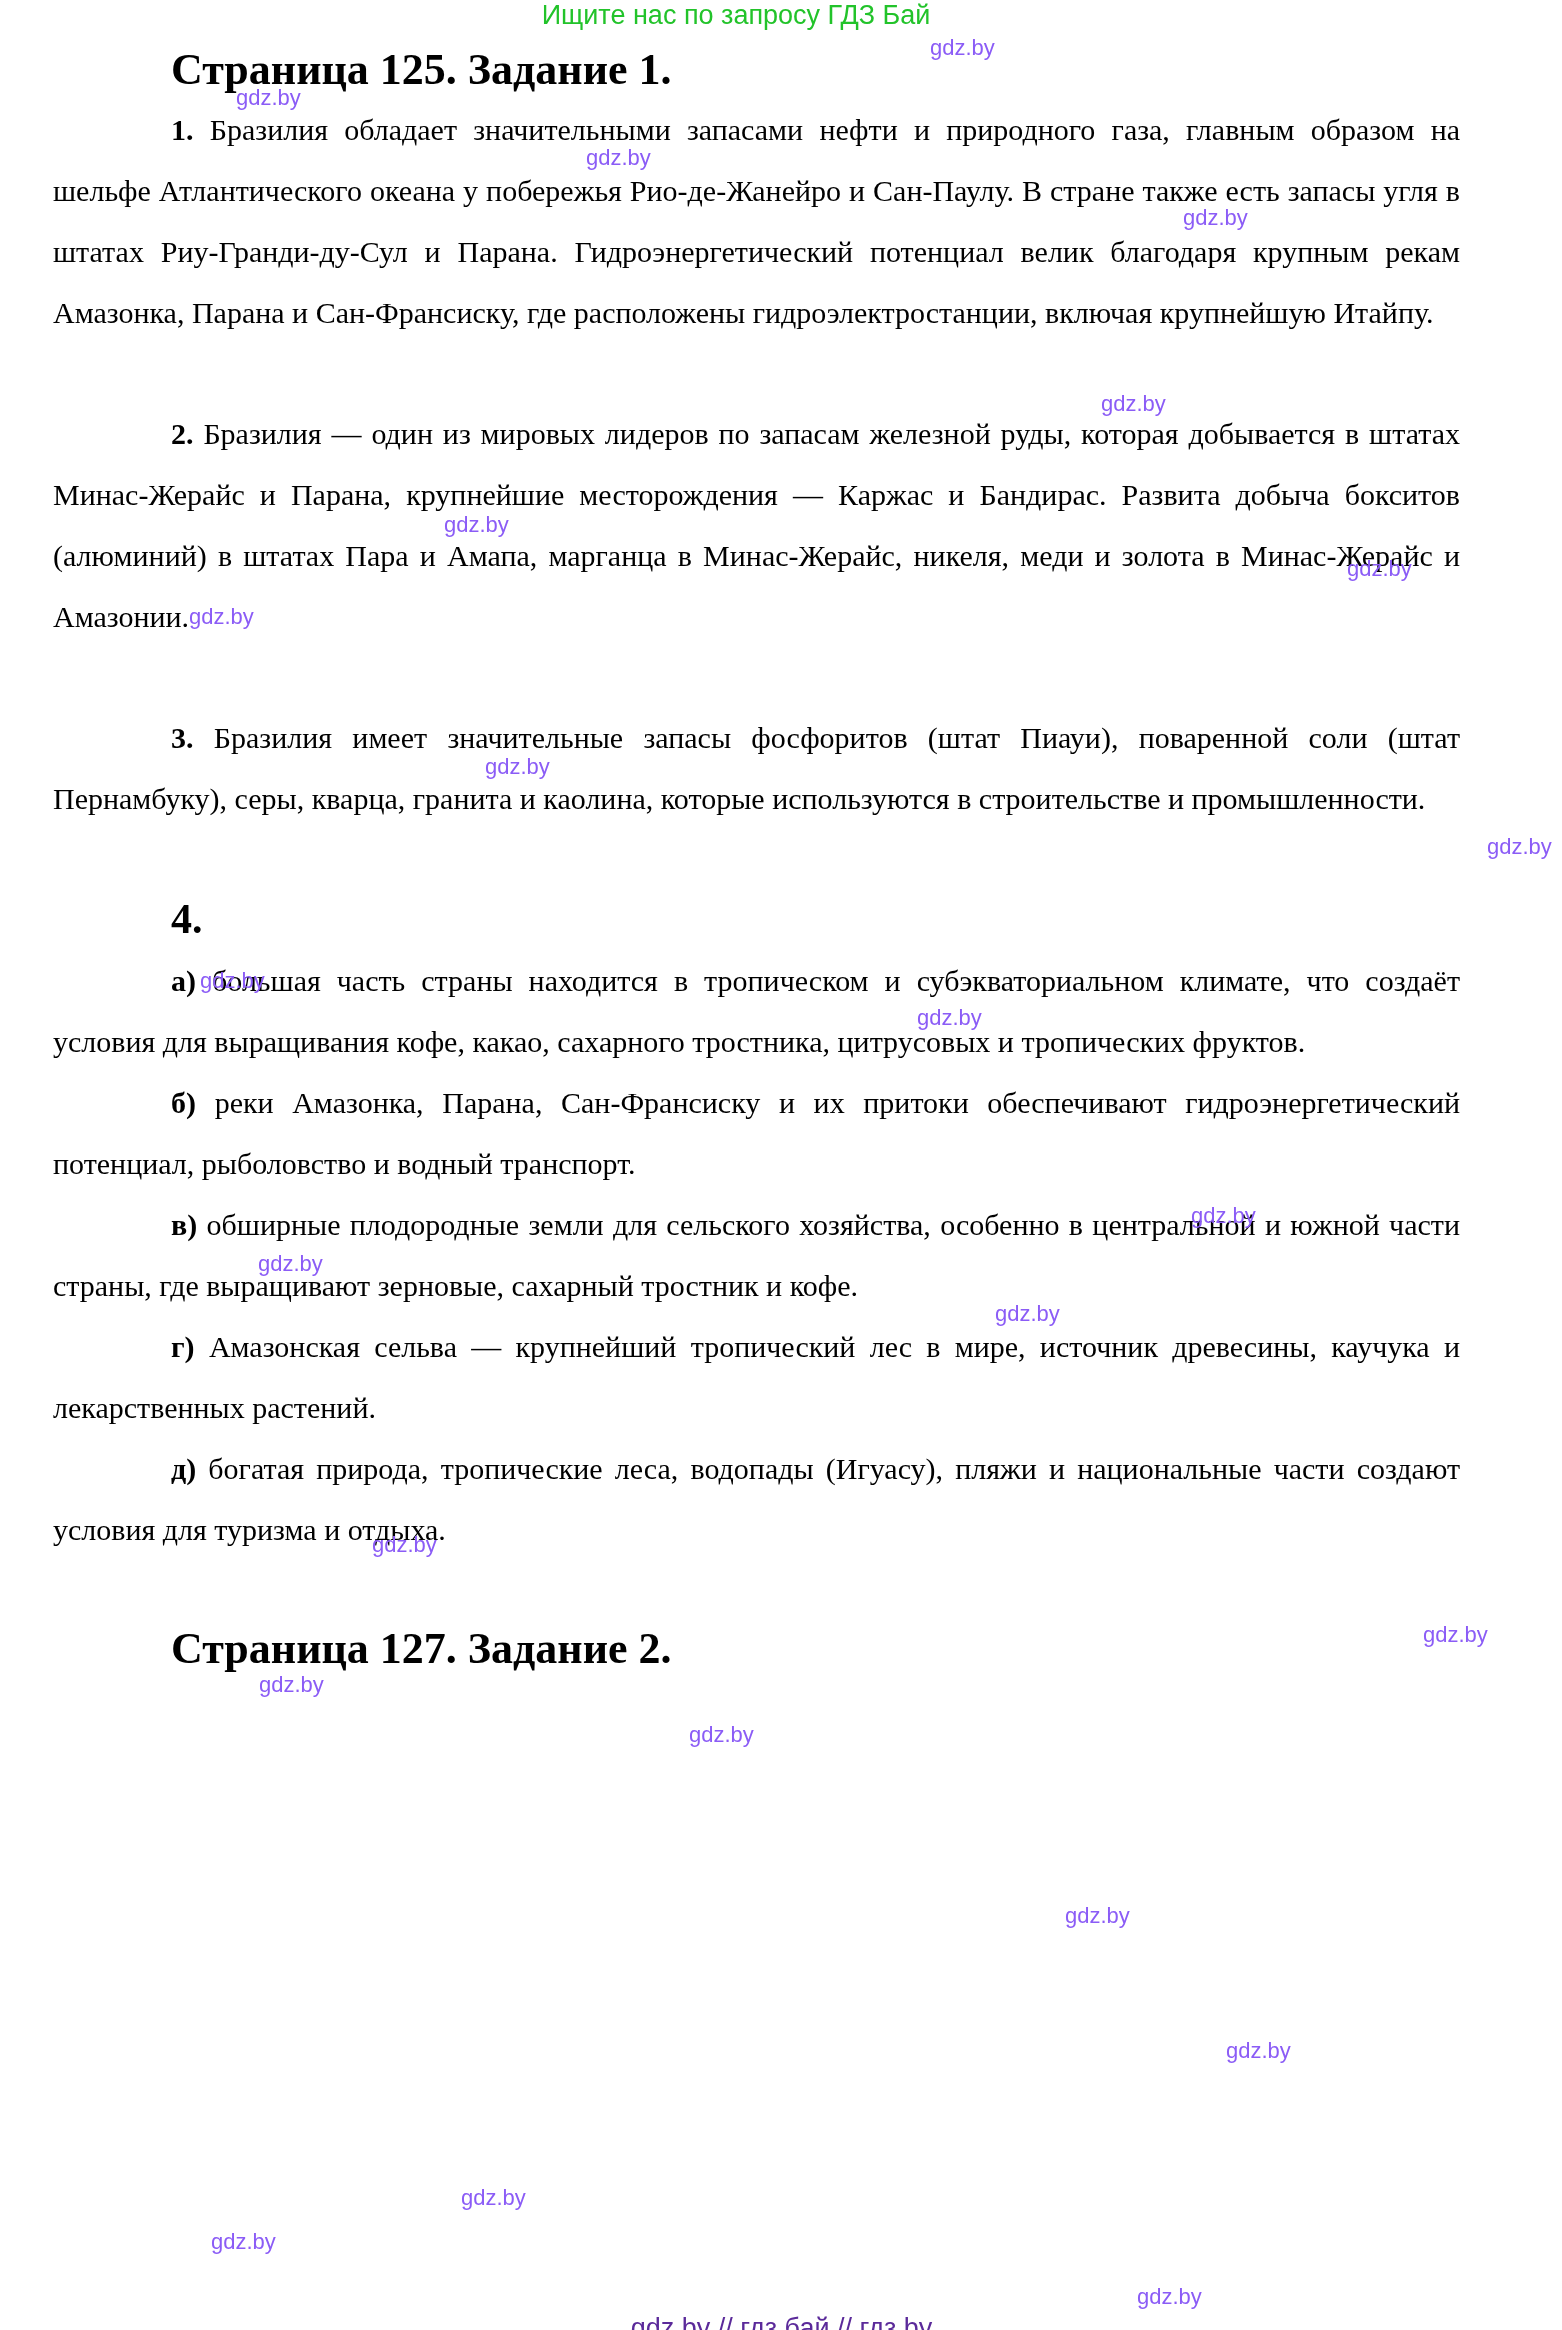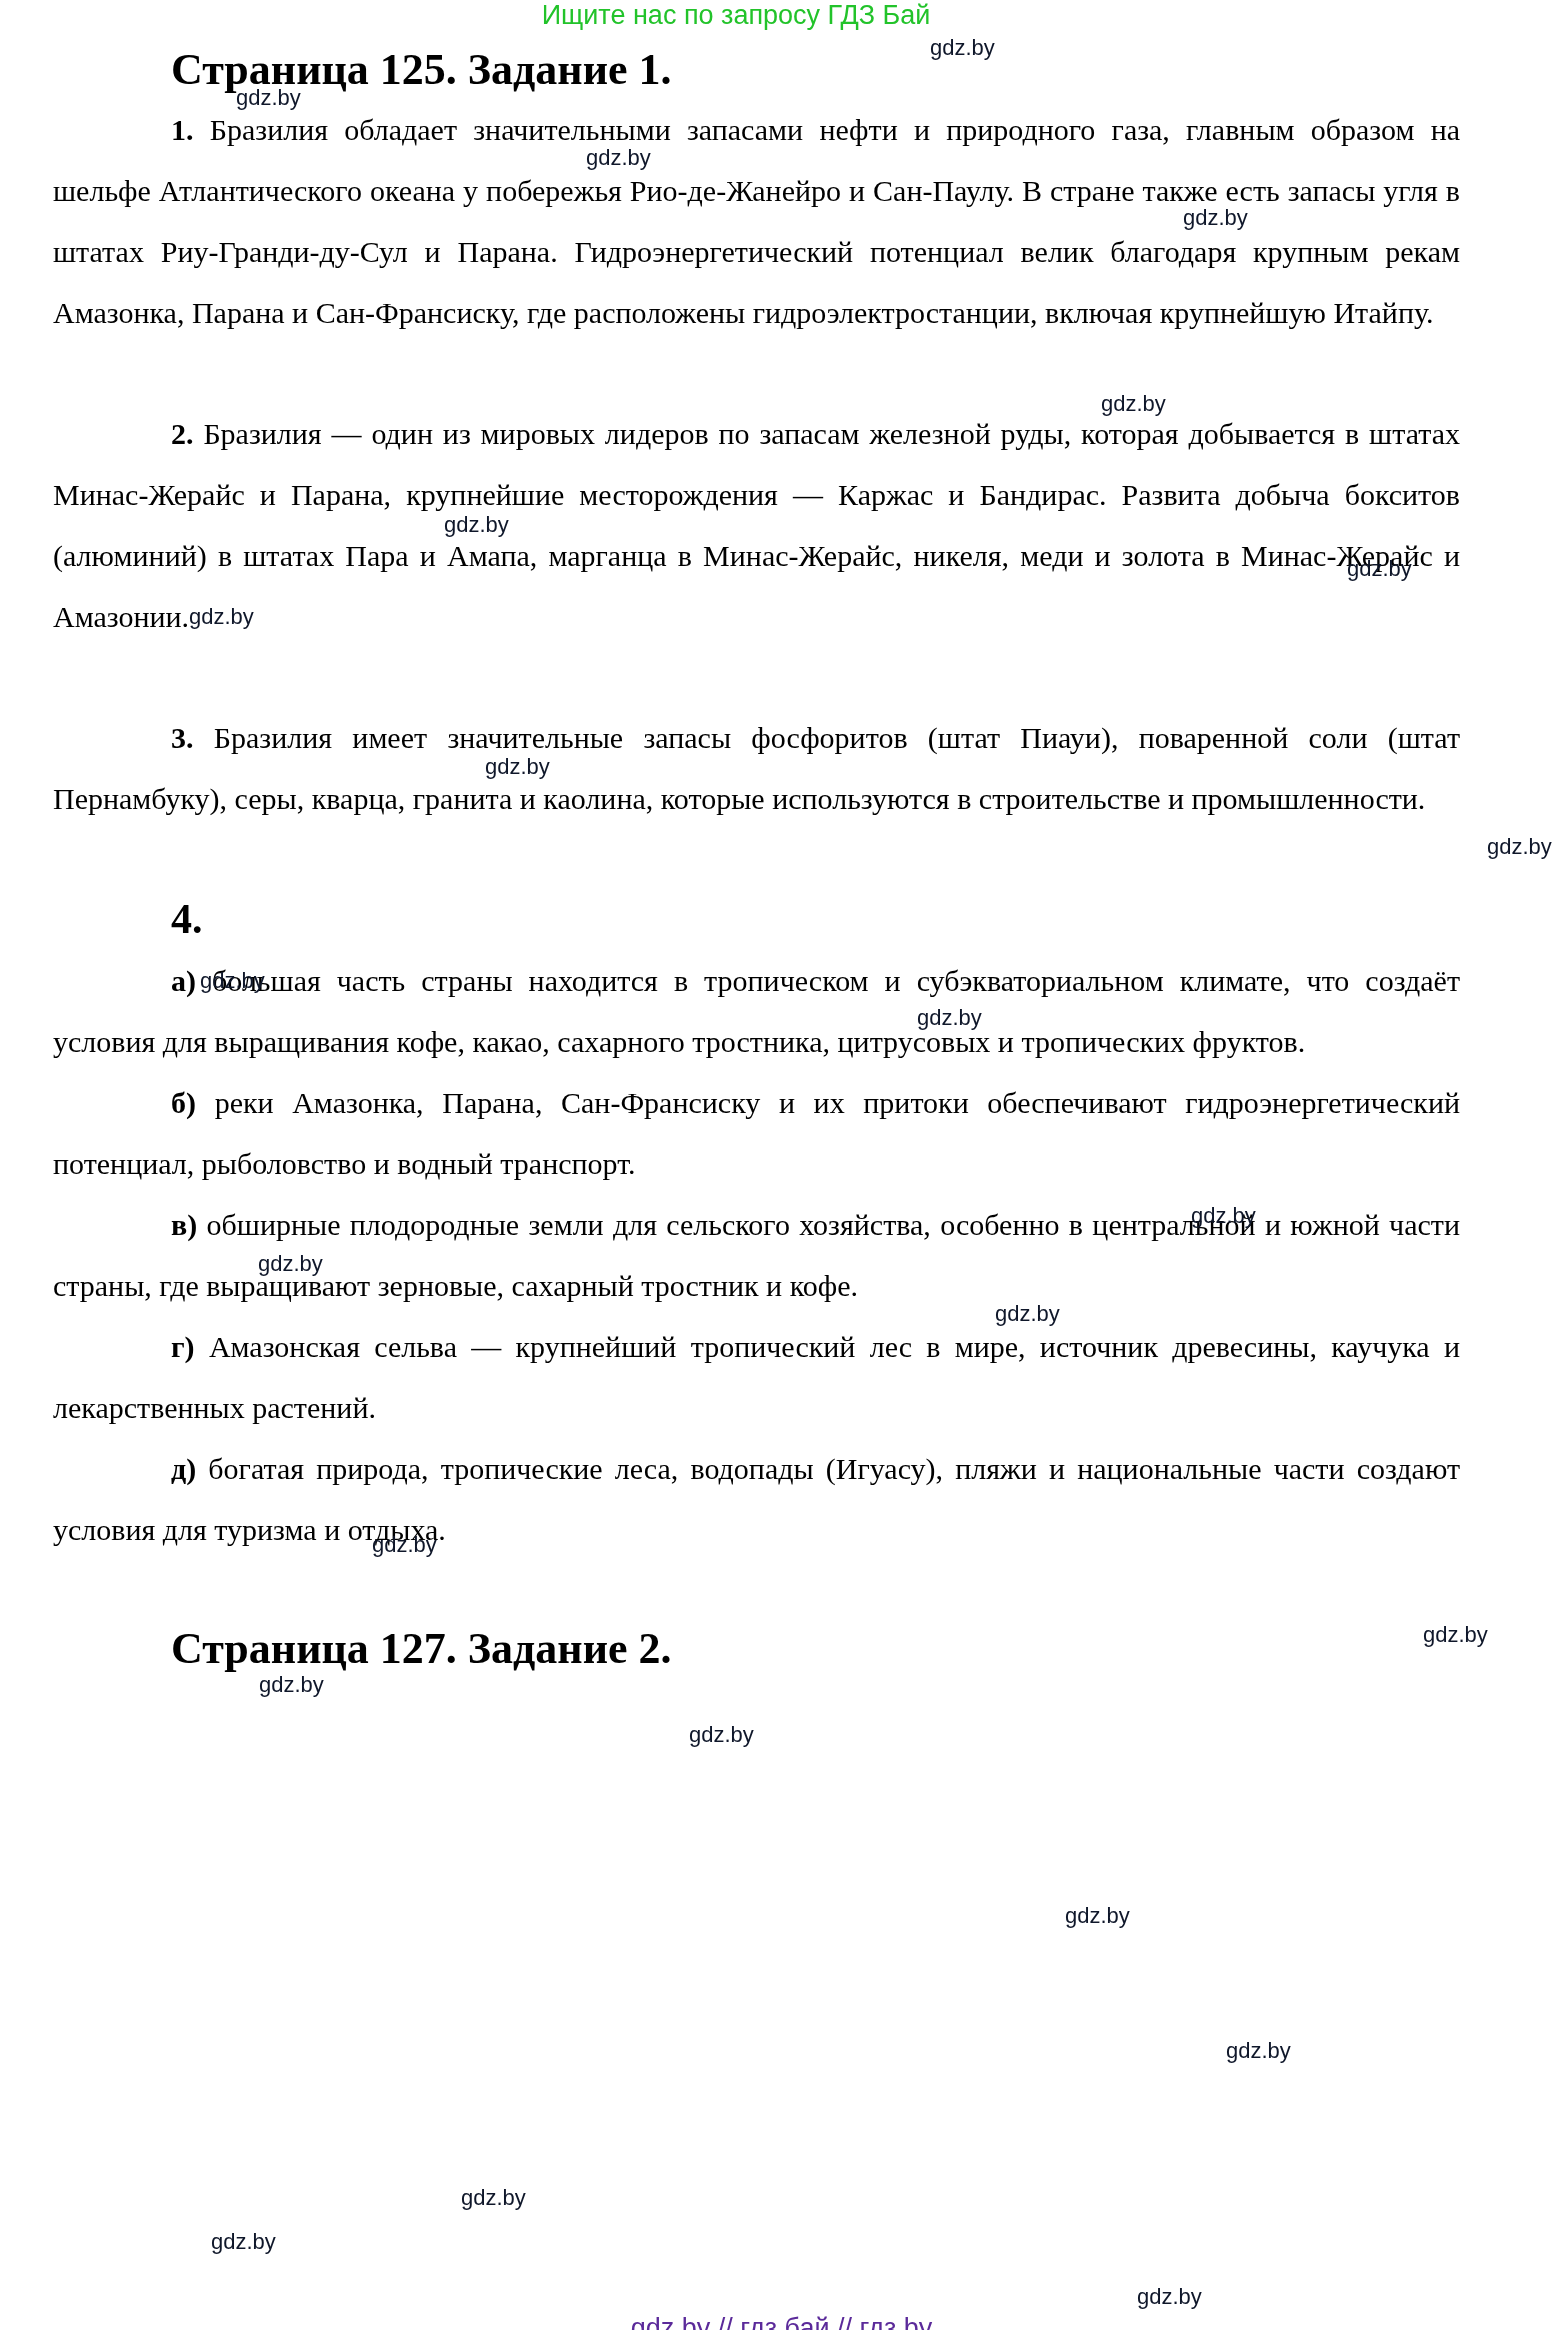--- a/index.html
+++ b/index.html
@@ -11,21 +11,21 @@
     .bottom-banner { position: absolute; top: 2289px; left: 0; width: 1563px; text-align: center;
                   font-family: "Liberation Sans", "DejaVu Sans", sans-serif; font-size: 27px;
                   color: #5b2a9a; line-height: 31px; margin-top: 24px; }
     .content { position: absolute; left: 53px; top: 41px; width: 1407px; }
     .heading { font-weight: bold; font-size: 44px; line-height: 58px; margin: 0 0 0 118px; }
     .para { font-size: 30px; line-height: 61px; text-align: justify; text-align-last: left;
             margin: 0; text-indent: 118px; }
     .para b { font-weight: bold; }
     .gap { height: 60px; }
     .wm { position: absolute; font-family: "Liberation Sans", "DejaVu Sans", sans-serif;
-          font-size: 22px; color: #0f172a; line-height: 23.6px; }
+          font-size: 22px; color: #8b5cf6; line-height: 23.6px; }
     .num-only { font-size: 42px; line-height: 61px; font-weight: bold; margin: 0 0 0 118px; }
   </style>
 </head>
 <body>
 
 <div class="top-banner">Ищите нас по запросу ГДЗ Бай</div>
 
 <div class="content">
   <div class="heading">Страница 125. Задание 1.</div>
 

